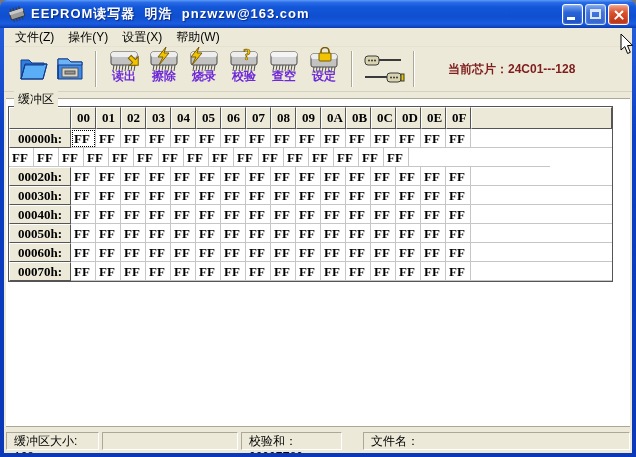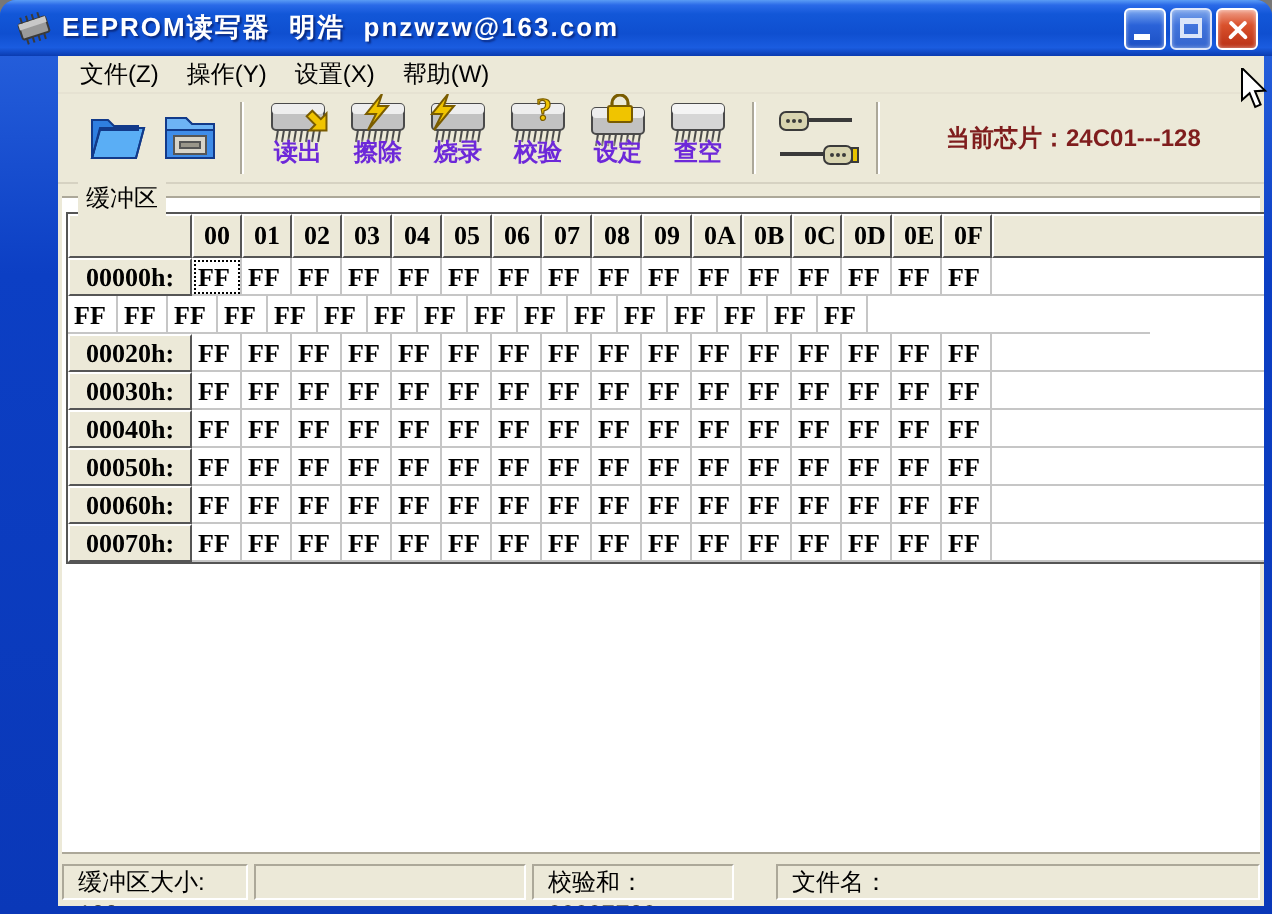--- a/index.html
+++ b/index.html
@@ -30,21 +30,21 @@
   }
   .winbtn.max{opacity:.85;background:linear-gradient(180deg,#8fb2ee,#4a7ade 40%,#3a68cc);}
   .winbtn.close{background:linear-gradient(180deg,#f0a08a,#d9512c 40%,#b93014);}
   .glyph-min{position:absolute;left:4px;bottom:4px;width:8px;height:3px;background:#fff;}
   .glyph-max{position:absolute;left:4px;top:4px;width:11px;height:10px;border:2px solid #fff;border-top-width:3px;}
   .glyph-x1,.glyph-x2{position:absolute;left:4px;top:9px;width:12px;height:2.4px;background:#fff;border-radius:1px;}
   .glyph-x1{transform:rotate(45deg);} .glyph-x2{transform:rotate(-45deg);}
   
   .client{
     position:absolute;top:28px;left:4px;right:4px;bottom:4px;
-    background:#ece9d8;overflow:hidden;margin-left:25px;
+    background:#ece9d8;overflow:hidden;
   }
   
   .menubar{height:18px;display:flex;align-items:center;padding-left:4px;font-size:12px;color:#000;}
   .menu-item{padding:1px 7px;cursor:default;}
   
   .toolbar{
     height:46px;display:flex;align-items:center;padding-left:12px;
     border-top:1px solid #e6e2d2;border-bottom:1px solid #d6d2c2;
   }
   .tbtn{display:flex;flex-direction:column;align-items:center;justify-content:center;width:36px;height:42px;flex:none;}
@@ -228,55 +228,55 @@
               <line x1="23" y1="18" x2="22" y2="24"></line>
               <line x1="26" y1="18" x2="25" y2="24"></line>
               <line x1="29" y1="18" x2="28" y2="24"></line>
             </g>
           <text x="17" y="13" font-size="16" font-weight="bold" fill="#f0c400" stroke="#7a5c00" stroke-width="0.6" font-family="Liberation Serif,serif">?</text>
         </svg>
         <span class="chiplabel">校验</span>
       </div>
       <div class="chipbtn">
         <svg width="36" height="30" viewBox="0 0 36 30">
+          <rect x="5" y="5" width="26" height="13" rx="2" fill="#d6d6d6" stroke="#4a4a4a"></rect>
+          <rect x="5" y="5" width="26" height="5" rx="2" fill="#f4f4f4"></rect>
+          <g stroke="#4a4a4a">
+              <line x1="8" y1="18" x2="7" y2="24"></line>
+              <line x1="11" y1="18" x2="10" y2="24"></line>
+              <line x1="14" y1="18" x2="13" y2="24"></line>
+              <line x1="17" y1="18" x2="16" y2="24"></line>
+              <line x1="20" y1="18" x2="19" y2="24"></line>
+              <line x1="23" y1="18" x2="22" y2="24"></line>
+              <line x1="26" y1="18" x2="25" y2="24"></line>
+              <line x1="29" y1="18" x2="28" y2="24"></line>
+            </g>
+        </svg>
+        <span class="chiplabel">查空</span>
+      </div>
+      <div class="chipbtn">
+        <svg width="36" height="30" viewBox="0 0 36 30">
           <rect x="5" y="7" width="26" height="13" rx="2" fill="#c2c2c2" stroke="#4a4a4a"></rect>
           <rect x="5" y="7" width="26" height="5" rx="2" fill="#eeeeee"></rect>
           <g stroke="#4a4a4a">
               <line x1="8" y1="20" x2="7" y2="26"></line>
               <line x1="11" y1="20" x2="10" y2="26"></line>
               <line x1="14" y1="20" x2="13" y2="26"></line>
               <line x1="17" y1="20" x2="16" y2="26"></line>
               <line x1="20" y1="20" x2="19" y2="26"></line>
               <line x1="23" y1="20" x2="22" y2="26"></line>
               <line x1="26" y1="20" x2="25" y2="26"></line>
               <line x1="29" y1="20" x2="28" y2="26"></line>
             </g>
           <g>
             <path d="M15 7 V4.5 a4 4 0 0 1 8 0 V7" fill="none" stroke="#7a5c00" stroke-width="1.6"></path>
             <rect x="13" y="6" width="12" height="8" rx="1" fill="#f0c400" stroke="#7a5c00"></rect>
           </g>
         </svg>
         <span class="chiplabel">设定</span>
-      </div>
-      <div class="chipbtn">
-        <svg width="36" height="30" viewBox="0 0 36 30">
-          <rect x="5" y="5" width="26" height="13" rx="2" fill="#d6d6d6" stroke="#4a4a4a"></rect>
-          <rect x="5" y="5" width="26" height="5" rx="2" fill="#f4f4f4"></rect>
-          <g stroke="#4a4a4a">
-              <line x1="8" y1="18" x2="7" y2="24"></line>
-              <line x1="11" y1="18" x2="10" y2="24"></line>
-              <line x1="14" y1="18" x2="13" y2="24"></line>
-              <line x1="17" y1="18" x2="16" y2="24"></line>
-              <line x1="20" y1="18" x2="19" y2="24"></line>
-              <line x1="23" y1="18" x2="22" y2="24"></line>
-              <line x1="26" y1="18" x2="25" y2="24"></line>
-              <line x1="29" y1="18" x2="28" y2="24"></line>
-            </g>
-        </svg>
-        <span class="chiplabel">查空</span>
       </div>
 
       <div class="tsep"></div>
       <div class="tbtn" style="width:46px">
         <svg width="44" height="34" viewBox="0 0 44 34">
           <rect x="4" y="4" width="14" height="9" rx="3" fill="#d8d4b0" stroke="#3a3a3a"></rect>
           <circle cx="8" cy="8.5" r="1" fill="#3a3a3a"></circle>
             <circle cx="11" cy="8.5" r="1" fill="#3a3a3a"></circle>
             <circle cx="14" cy="8.5" r="1" fill="#3a3a3a"></circle>
           <line x1="18" y1="8" x2="40" y2="8" stroke="#3a3a3a" stroke-width="2"></line>

